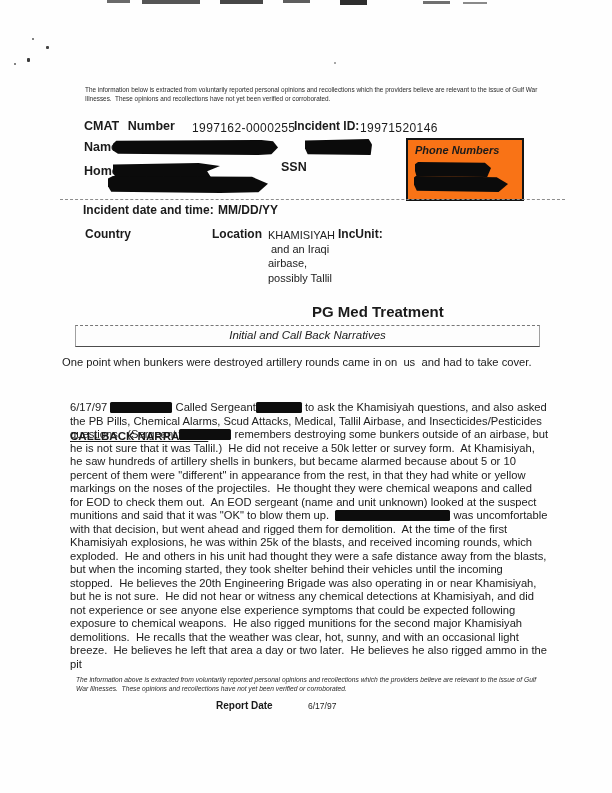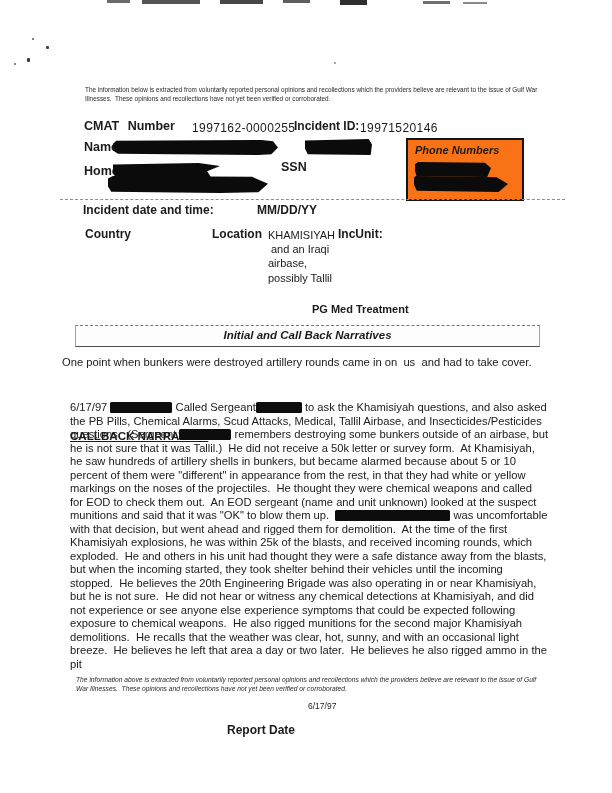--- a/index.html
+++ b/index.html
@@ -26,21 +26,21 @@
 
   .phone-box{left:406px;top:138px;width:114px;height:59px;border:2px solid #141414;background:#f97316;}
   .phone-box .title{font-weight:bold;font-style:italic;font-size:11px;margin:4px 0 0 7px;}
   .phone-bar-1{left:7px;top:22px;width:76px;height:15px;
     clip-path:polygon(0 15%,4% 0,92% 5%,100% 40%,95% 100%,2% 95%,0 60%);}
   .phone-bar-2{left:6px;top:36px;width:94px;height:16px;
     clip-path:polygon(0 10%,2% 0,88% 8%,100% 50%,90% 100%,3% 92%,0 55%);}
 
   .nbox{left:75px;top:325px;width:463px;height:20px;border:1px solid #a0a0a0;
         border-top:1px dashed #777;border-bottom:1.5px solid #4c4c4c;background:#fdfdfd;}
-  .nbox .title{text-align:center;font-weight:bold;font-style:italic;font-size:11.5px;line-height:19px;}
+  .nbox .title{text-align:center;font-weight:normal;font-style:italic;font-size:11.5px;line-height:19px;}
 </style>
 </head>
 <body>
 
 <div class="page">
 
   <div class="artifact" style="left:107px;top:0;width:23px;height:3px;background:#6a6a6a;"></div>
   <div class="artifact" style="left:142px;top:0;width:58px;height:4px;background:#555;"></div>
   <div class="artifact" style="left:220px;top:0;width:43px;height:4px;background:#474747;"></div>
   <div class="artifact" style="left:283px;top:0;width:27px;height:3px;background:#5e5e5e;"></div>
@@ -72,42 +72,42 @@
     <div class="redact phone-bar-2"></div>
   </div>
 
   <span class="abs lbl" style="left:84px;top:164px;font-size:12.5px;">Home</span>
   <div class="redact home-redact-1"></div>
   <div class="redact home-redact-2"></div>
 
   <div class="dashline" style="left:60px;top:199px;width:505px;"></div>
 
   <span class="abs lbl" style="left:83px;top:203px;font-size:12px;">Incident date and time:</span>
-  <span class="abs lbl" style="left:218px;top:203px;font-size:12px;margin-left:39px;">MM/DD/YY</span>
+  <span class="abs lbl" style="left:218px;top:203px;font-size:12px;">MM/DD/YY</span>
 
   <span class="abs lbl" style="left:85px;top:227px;font-size:12px;text-align:center;">Country</span>
   <span class="abs lbl" style="left:212px;top:227px;font-size:12px;">Location</span>
   <div class="abs" style="left:268px;top:228px;width:90px;font-size:11px;line-height:14.2px;">
     <div>KHAMISIYAH</div>
     <div style="padding-left:3px;">and an Iraqi</div>
     <div>airbase,</div>
     <div>possibly Tallil</div>
   </div>
   <span class="abs lbl" style="left:338px;top:227px;font-size:12px;">IncUnit:</span>
 
-  <span class="abs lbl" style="left:312px;top:303px;font-size:11px;">PG Med Treatment</span>
+  <span class="abs lbl" style="left:312px;top:303px;font-size:15px;">PG Med Treatment</span>
 
   <div class="abs nbox">
     <div class="title">Initial and Call Back Narratives</div>
   </div>
 
   <div class="abs narr" style="left:62px;top:356px;width:472px;">One point when bunkers were destroyed artillery rounds came in on  us  and had to take cover.</div>
 
   <span class="abs lbl" style="left:70px;top:387px;font-size:11.6px;text-decoration:underline;margin-top:42px;">CALLBACK NARRATIVE:</span>
 
   <div class="abs narr" style="left:70px;top:401px;width:478px;">6/17/97 <span class="redact-inline" style="width: 62px;"></span> Called Sergeant<span class="redact-inline" style="width: 46px;"></span> to ask the Khamisiyah questions, and also asked the PB Pills, Chemical Alarms, Scud Attacks, Medical, Tallil Airbase, and Insecticides/Pesticides questions.  (Sergeant <span class="redact-inline" style="width: 52px;"></span> remembers destroying some bunkers outside of an airbase, but he is not sure that it was Tallil.)  He did not receive a 50k letter or survey form.  At Khamisiyah, he saw hundreds of artillery shells in bunkers, but became alarmed because about 5 or 10 percent of them were "different" in appearance from the rest, in that they had white or yellow markings on the noses of the projectiles.  He thought they were chemical weapons and called for EOD to check them out.  An EOD sergeant (name and unit unknown) looked at the suspect munitions and said that it was "OK" to blow them up.  <span class="redact-inline" style="width: 115px;"></span> was uncomfortable with that decision, but went ahead and rigged them for demolition.  At the time of the first Khamisiyah explosions, he was within 25k of the blasts, and received incoming rounds, which exploded.  He and others in his unit had thought they were a safe distance away from the blasts, but when the incoming started, they took shelter behind their vehicles until the incoming stopped.  He believes the 20th Engineering Brigade was also operating in or near Khamisiyah, but he is not sure.  He did not hear or witness any chemical detections at Khamisiyah, and did not experience or see anyone else experience symptoms that could be expected following exposure to chemical weapons.  He also rigged munitions for the second major Khamisiyah demolitions.  He recalls that the weather was clear, hot, sunny, and with an occasional light breeze.  He believes he left that area a day or two later.  He believes he also rigged ammo in the pit</div>
 
   <div class="abs smalltext" style="left:76px;top:675px;width:462px;font-style:italic;font-size:6.7px;line-height:9.2px;">The information above is extracted from voluntarily reported personal opinions and recollections which the providers believe are relevant to the issue of Gulf War Illnesses.  These opinions and recollections have not yet been verified or corroborated.</div>
 
-  <span class="abs lbl" style="left:227px;top:700px;font-size:12px;margin-top:23px;">Report Date</span>
+  <span class="abs lbl" style="left:216px;top:700px;font-size:10px;">Report Date</span>
   <span class="abs" style="left:308px;top:701px;font-size:8.5px;">6/17/97</span>
 
 </div>
 
 </body></html>

